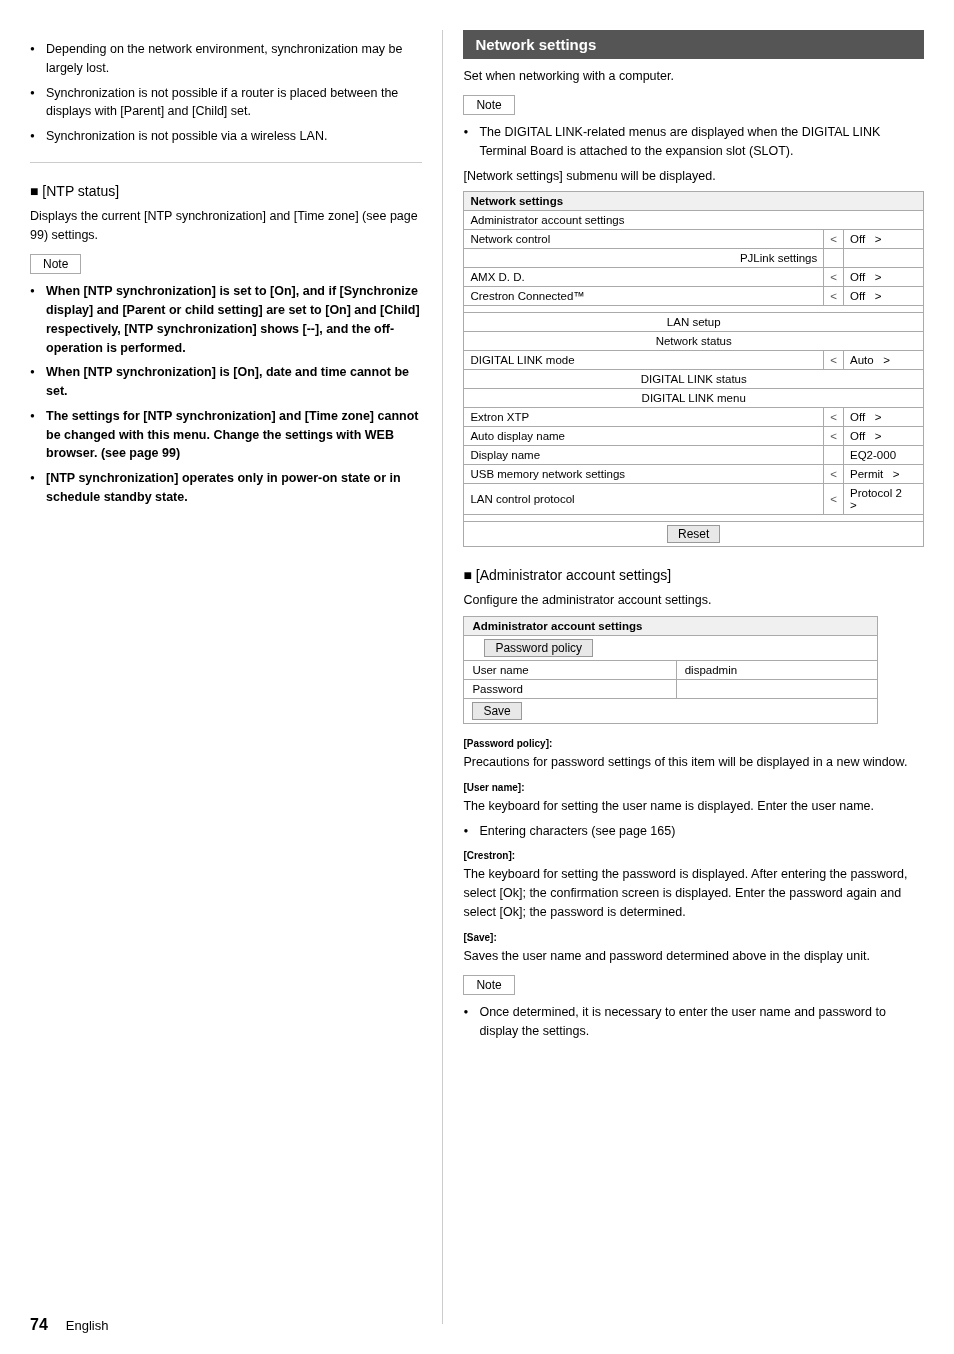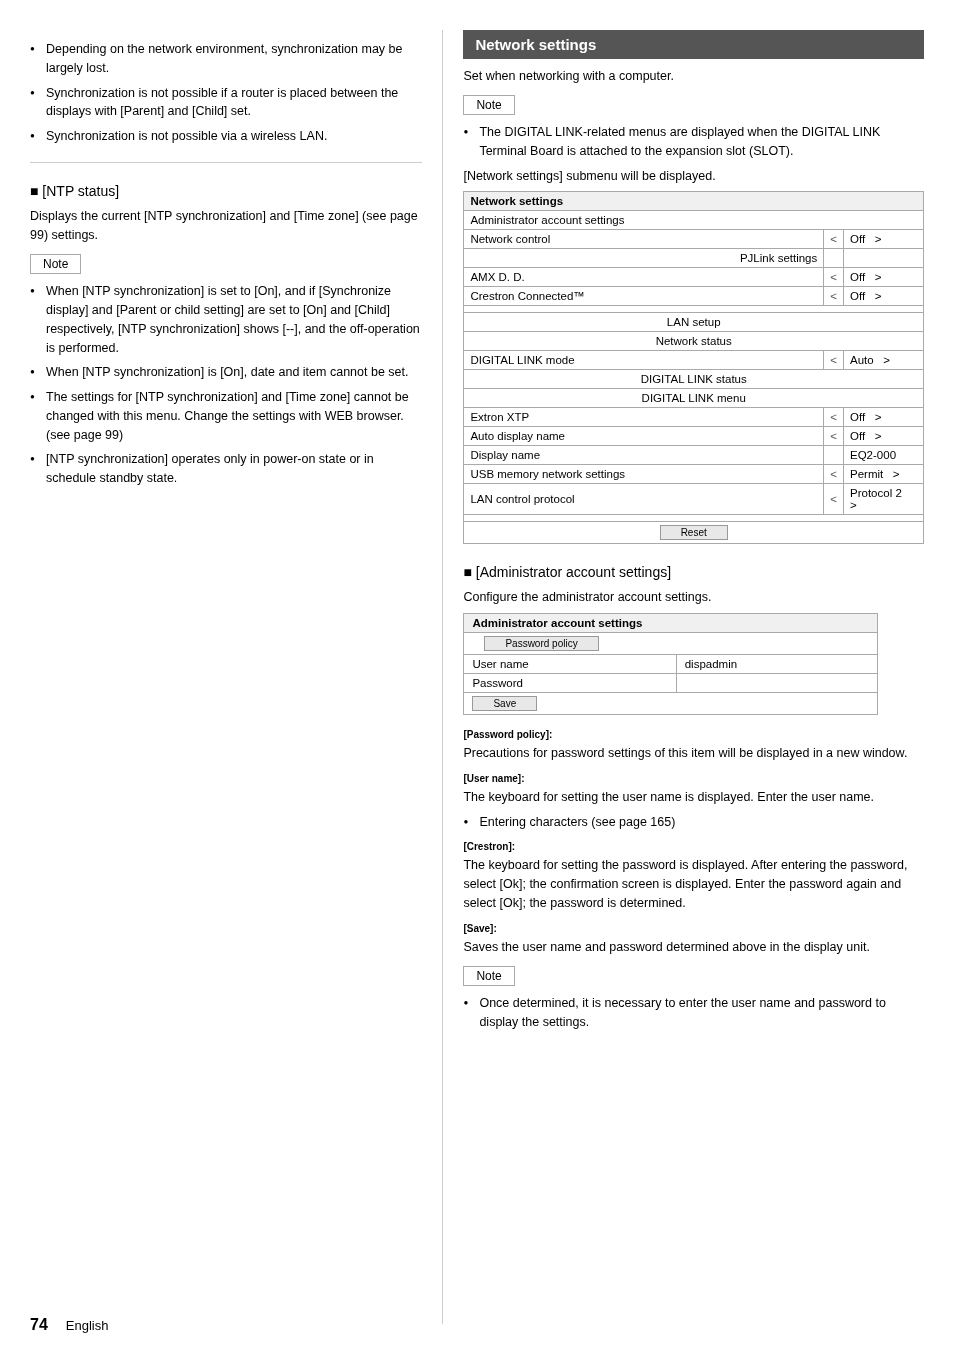--- a/index.html
+++ b/index.html
@@ -61,20 +61,21 @@
       border: 1px solid #aaa;
       border-radius: 0;
       display: inline-block;
       padding: 2px 12px;
       font-size: 12px;
       margin-bottom: 8px;
       margin-top: 4px;
     }
     .note-content {
       margin-bottom: 12px;
+      font-weight: bold;
     }
     
     .ns-header {
       background: #555;
       color: #fff;
       font-size: 15px;
       font-weight: bold;
       padding: 6px 12px;
       margin-bottom: 10px;
     }
@@ -106,22 +107,22 @@
     .ns-table .value-cell {
       text-align: left;
       width: 80px;
     }
     .btn-cell {
       text-align: center;
     }
     .small-btn {
       border: 1px solid #999;
       background: #e8e8e8;
-      padding: 1px 20px;
-      font-size: 10px;
+      padding: 1px 10px;
+      font-size: 12px;
       display: inline-block;
     }
     
     .admin-table {
       border: 1px solid #aaa;
       width: 90%;
       font-size: 11.5px;
       border-collapse: collapse;
       margin-bottom: 14px;
     }
@@ -184,21 +185,21 @@
 
     <hr class="divider">
 
     <div class="section-header">■ [NTP status]</div>
     <p class="body-text">Displays the current [NTP synchronization] and [Time zone] (see page 99) settings.</p>
 
     <div class="note-box">Note</div>
 
     <ul class="bullet-list note-content">
       <li>When [NTP synchronization] is set to [On], and if [Synchronize display] and [Parent or child setting] are set to [On] and [Child] respectively, [NTP synchronization] shows [--], and the off-operation is performed.</li>
-      <li>When [NTP synchronization] is [On], date and item cannot be set.</li>
+      <li>When [NTP synchronization] is [On], date and time cannot be set.</li>
       <li>The settings for [NTP synchronization] and [Time zone] cannot be changed with this menu. Change the settings with WEB browser. (see page 99)</li>
       <li>[NTP synchronization] operates only in power-on state or in schedule standby state.</li>
     </ul>
   </div>
 
   <div class="right-col">
     
     <div class="ns-header">Network settings</div>
     <p class="ns-subtitle">Set when networking with a computer.</p>
 

